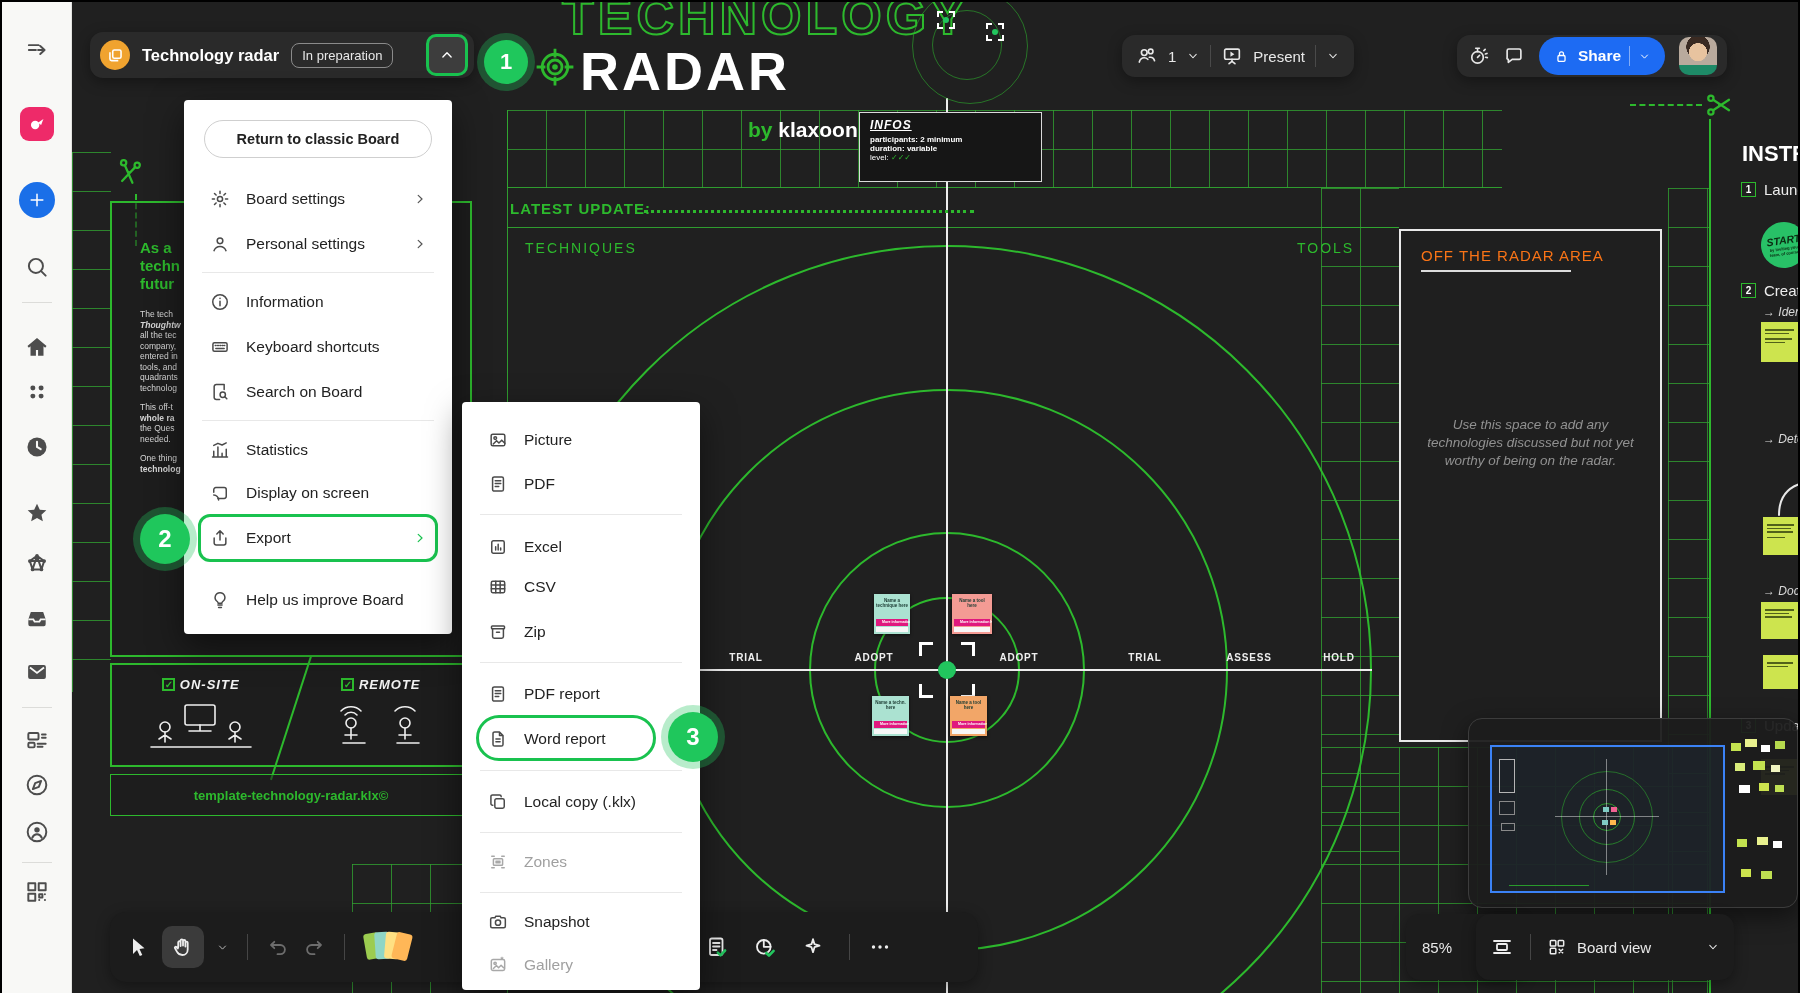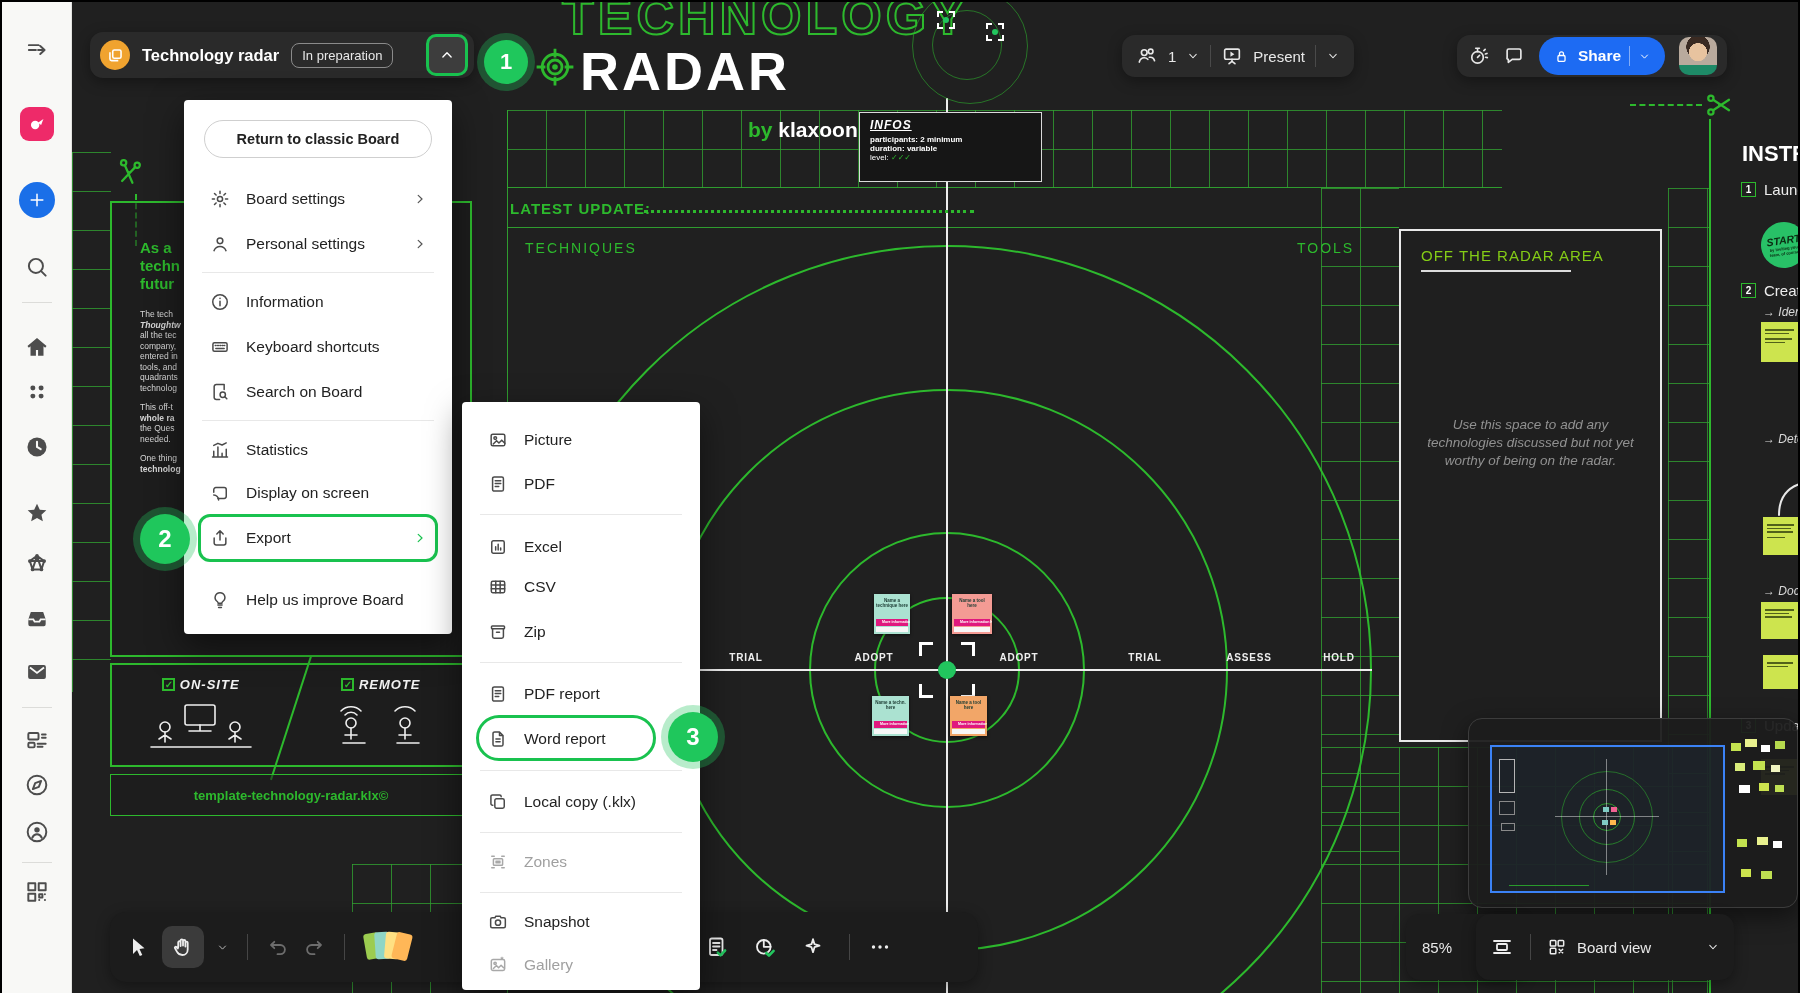--- a/index.html
+++ b/index.html
@@ -559,21 +559,21 @@
           </g>
         </svg>
       </div>
     </div>
 
     <div class="panelbox" style="left:38px;top:772px;width:362px;height:42px;border-width:1.5px;display:flex;align-items:center;justify-content:center">
       <span class="gr-txt" style="font-size:13px;font-weight:800">template-technology-radar.klx©</span>
     </div>
 
     <div class="abs" style="left:1327px;top:227px;width:263px;height:513px;border:2.5px solid #e9e9e9;background:#1f1f1f">
-      <div style="color:#84cc16;font-size:15px;letter-spacing:1px;margin:16px 0 0 20px">OFF THE RADAR AREA</div>
+      <div style="color:#f97316;font-size:15px;letter-spacing:1px;margin:16px 0 0 20px">OFF THE RADAR AREA</div>
       <div style="width:150px;height:2px;background:#dcdcdc;margin:6px 0 0 20px"></div>
       <div style="position:absolute;top:185px;left:24px;right:24px;color:#919191;font-size:13.5px;font-style:italic;line-height:18px;text-align:center">Use this space to add any technologies discussed but not yet worthy of being on the radar.</div>
     </div>
 
     <div class="abs" style="left:1637px;top:117px;width:93px;height:876px;border-left:2.5px solid #2db92d;background:#202020;overflow:hidden">
       <div style="position:absolute;left:31px;top:22px;font-size:22px;font-weight:900;color:#fff;white-space:nowrap">INSTRUCTIONS</div>
       <div class="abs" style="left:30px;top:62px;display:flex;align-items:center;gap:8px;white-space:nowrap">
         <span style="width:15px;height:15px;border:1.6px solid #2db92d;color:#fff;font-size:10px;font-weight:900;text-align:center;line-height:13px;flex:none">1</span>
         <span style="color:#ececec;font-size:15px">Launch</span>
       </div>

